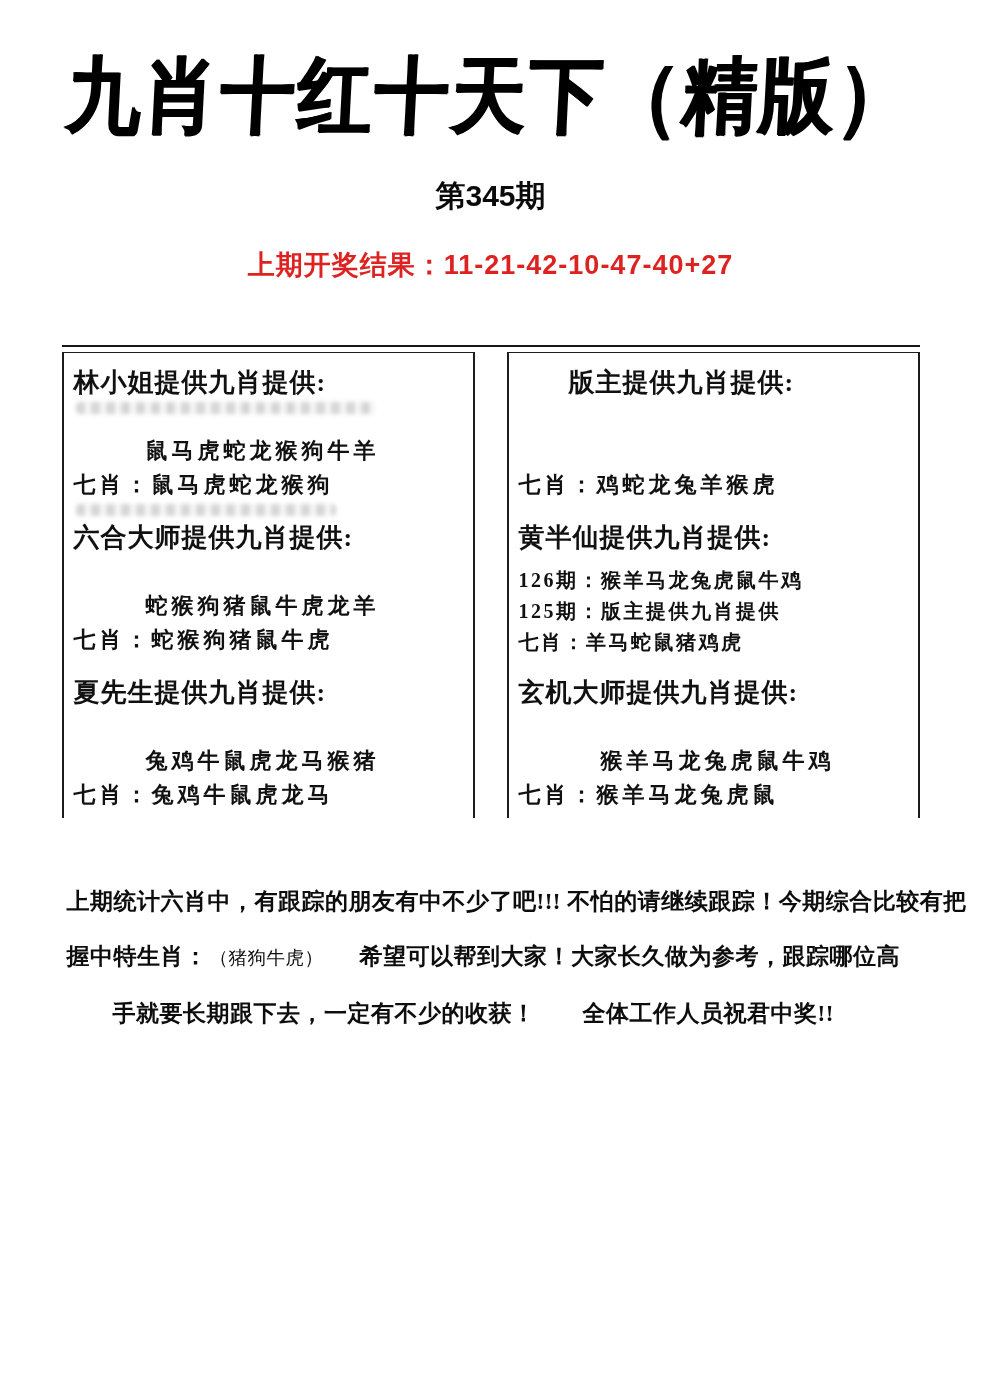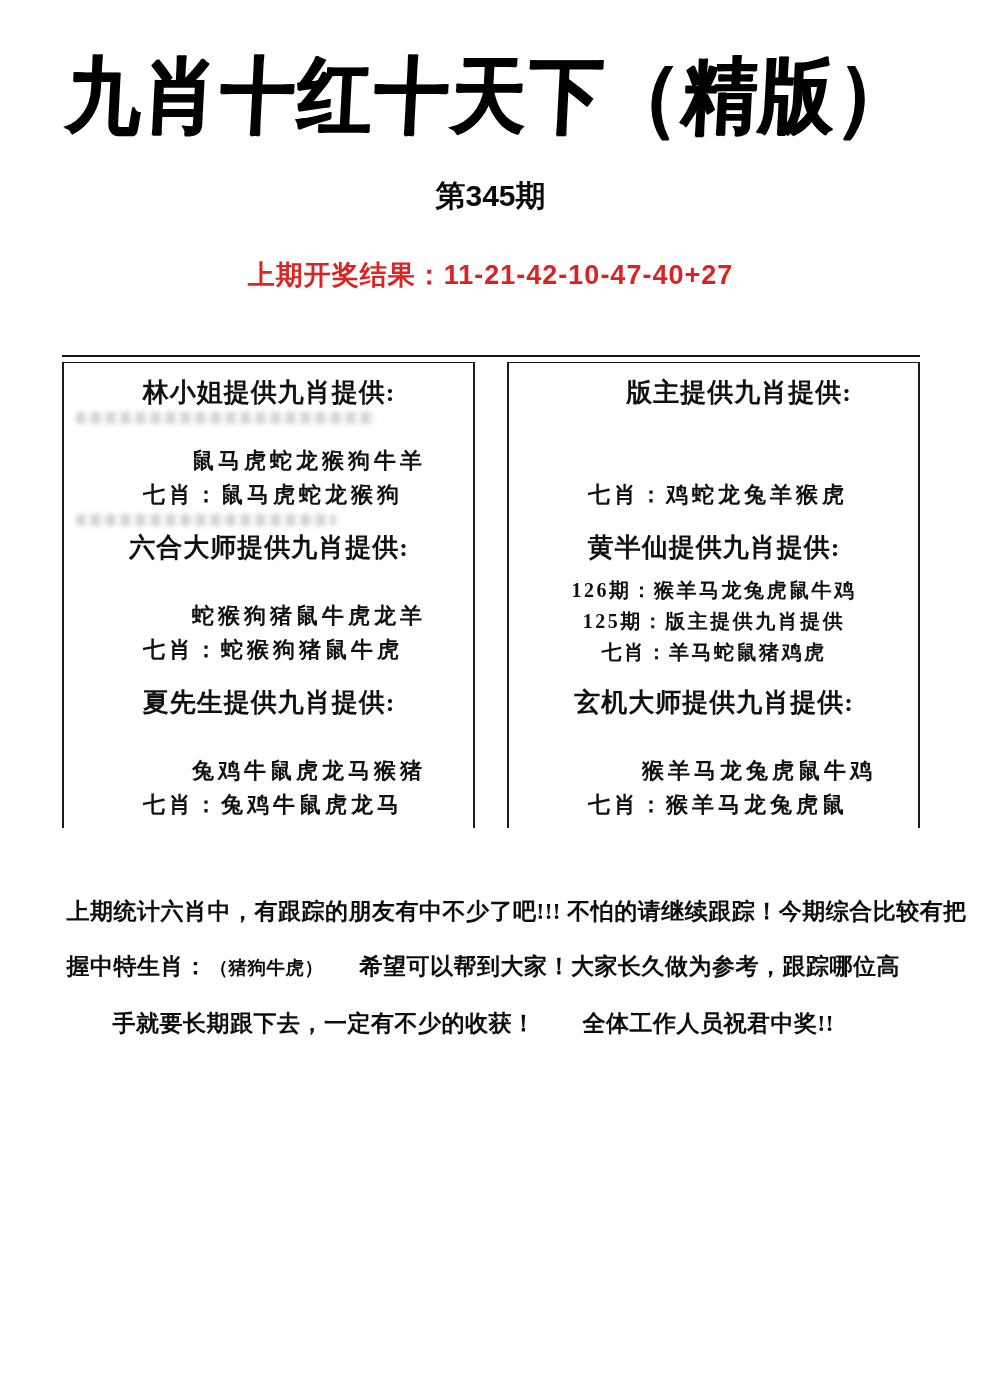--- a/index.html
+++ b/index.html
@@ -16,31 +16,31 @@
     letter-spacing:3px;white-space:nowrap;
     transform:skewX(-3deg) scaleY(1.12);
     text-shadow:1px 0 #000,-1px 0 #000,0 1px #000;
   }
   .period{
     margin-top:30px;text-align:center;
     font-family:"Liberation Sans","DejaVu Sans",sans-serif;
     font-size:30px;font-weight:600;color:#0a0a0a;
   }
   .last-result{
-    margin-top:40px;text-align:center;
+    margin-top:30px;text-align:center;
     font-family:"Liberation Sans","DejaVu Sans",sans-serif;
     font-size:27px;font-weight:700;color:var(--accent,#dd2222);
     letter-spacing:1px;
   }
   
   .board{
     width:858px;margin:62px auto 0;box-sizing:border-box;
     border-top:2px solid #161616;
     padding-top:5px;
-    display:flex;gap:32px;text-align:center;
+    display:flex;gap:32px;
   }
   .col{
     flex:1;box-sizing:border-box;
     border-left:2px solid #1c1c1c;border-right:2px solid #1c1c1c;border-top:1px solid #1c1c1c;
   }
   .panel{height:155px;position:relative;box-sizing:border-box;padding:12px 8px 0 10px;}
   .panel .hd{
     font-size:26px;font-weight:700;letter-spacing:1px;white-space:nowrap;
   }
   .hd.indent{padding-left:50px;}
@@ -62,21 +62,21 @@
   }
   .smudge.s1{width:300px;margin:2px 0 0 2px;}
   .smudge.s2{position:absolute;bottom:-16px;left:2px;width:260px;}
   
   .footer{
     width:848px;margin:56px auto 0;
     font-size:23px;font-weight:600;letter-spacing:.5px;color:#0d0d0d;
   }
   .footer .f-line{line-height:55px;white-space:nowrap;}
   .footer .f-line.l3{padding-left:46px;}
-  .f-zodiac{font-size:18.5px;margin:0 36px 0 2px;font-weight:700;}
+  .f-zodiac{font-size:18.5px;margin:0 36px 0 2px;font-weight:400;}
 </style>
 </head>
 <body>
 
 <div class="page">
 
   <div class="masthead">九肖十红十天下（精版）</div>
 
   <div class="period">第345期</div>
 

